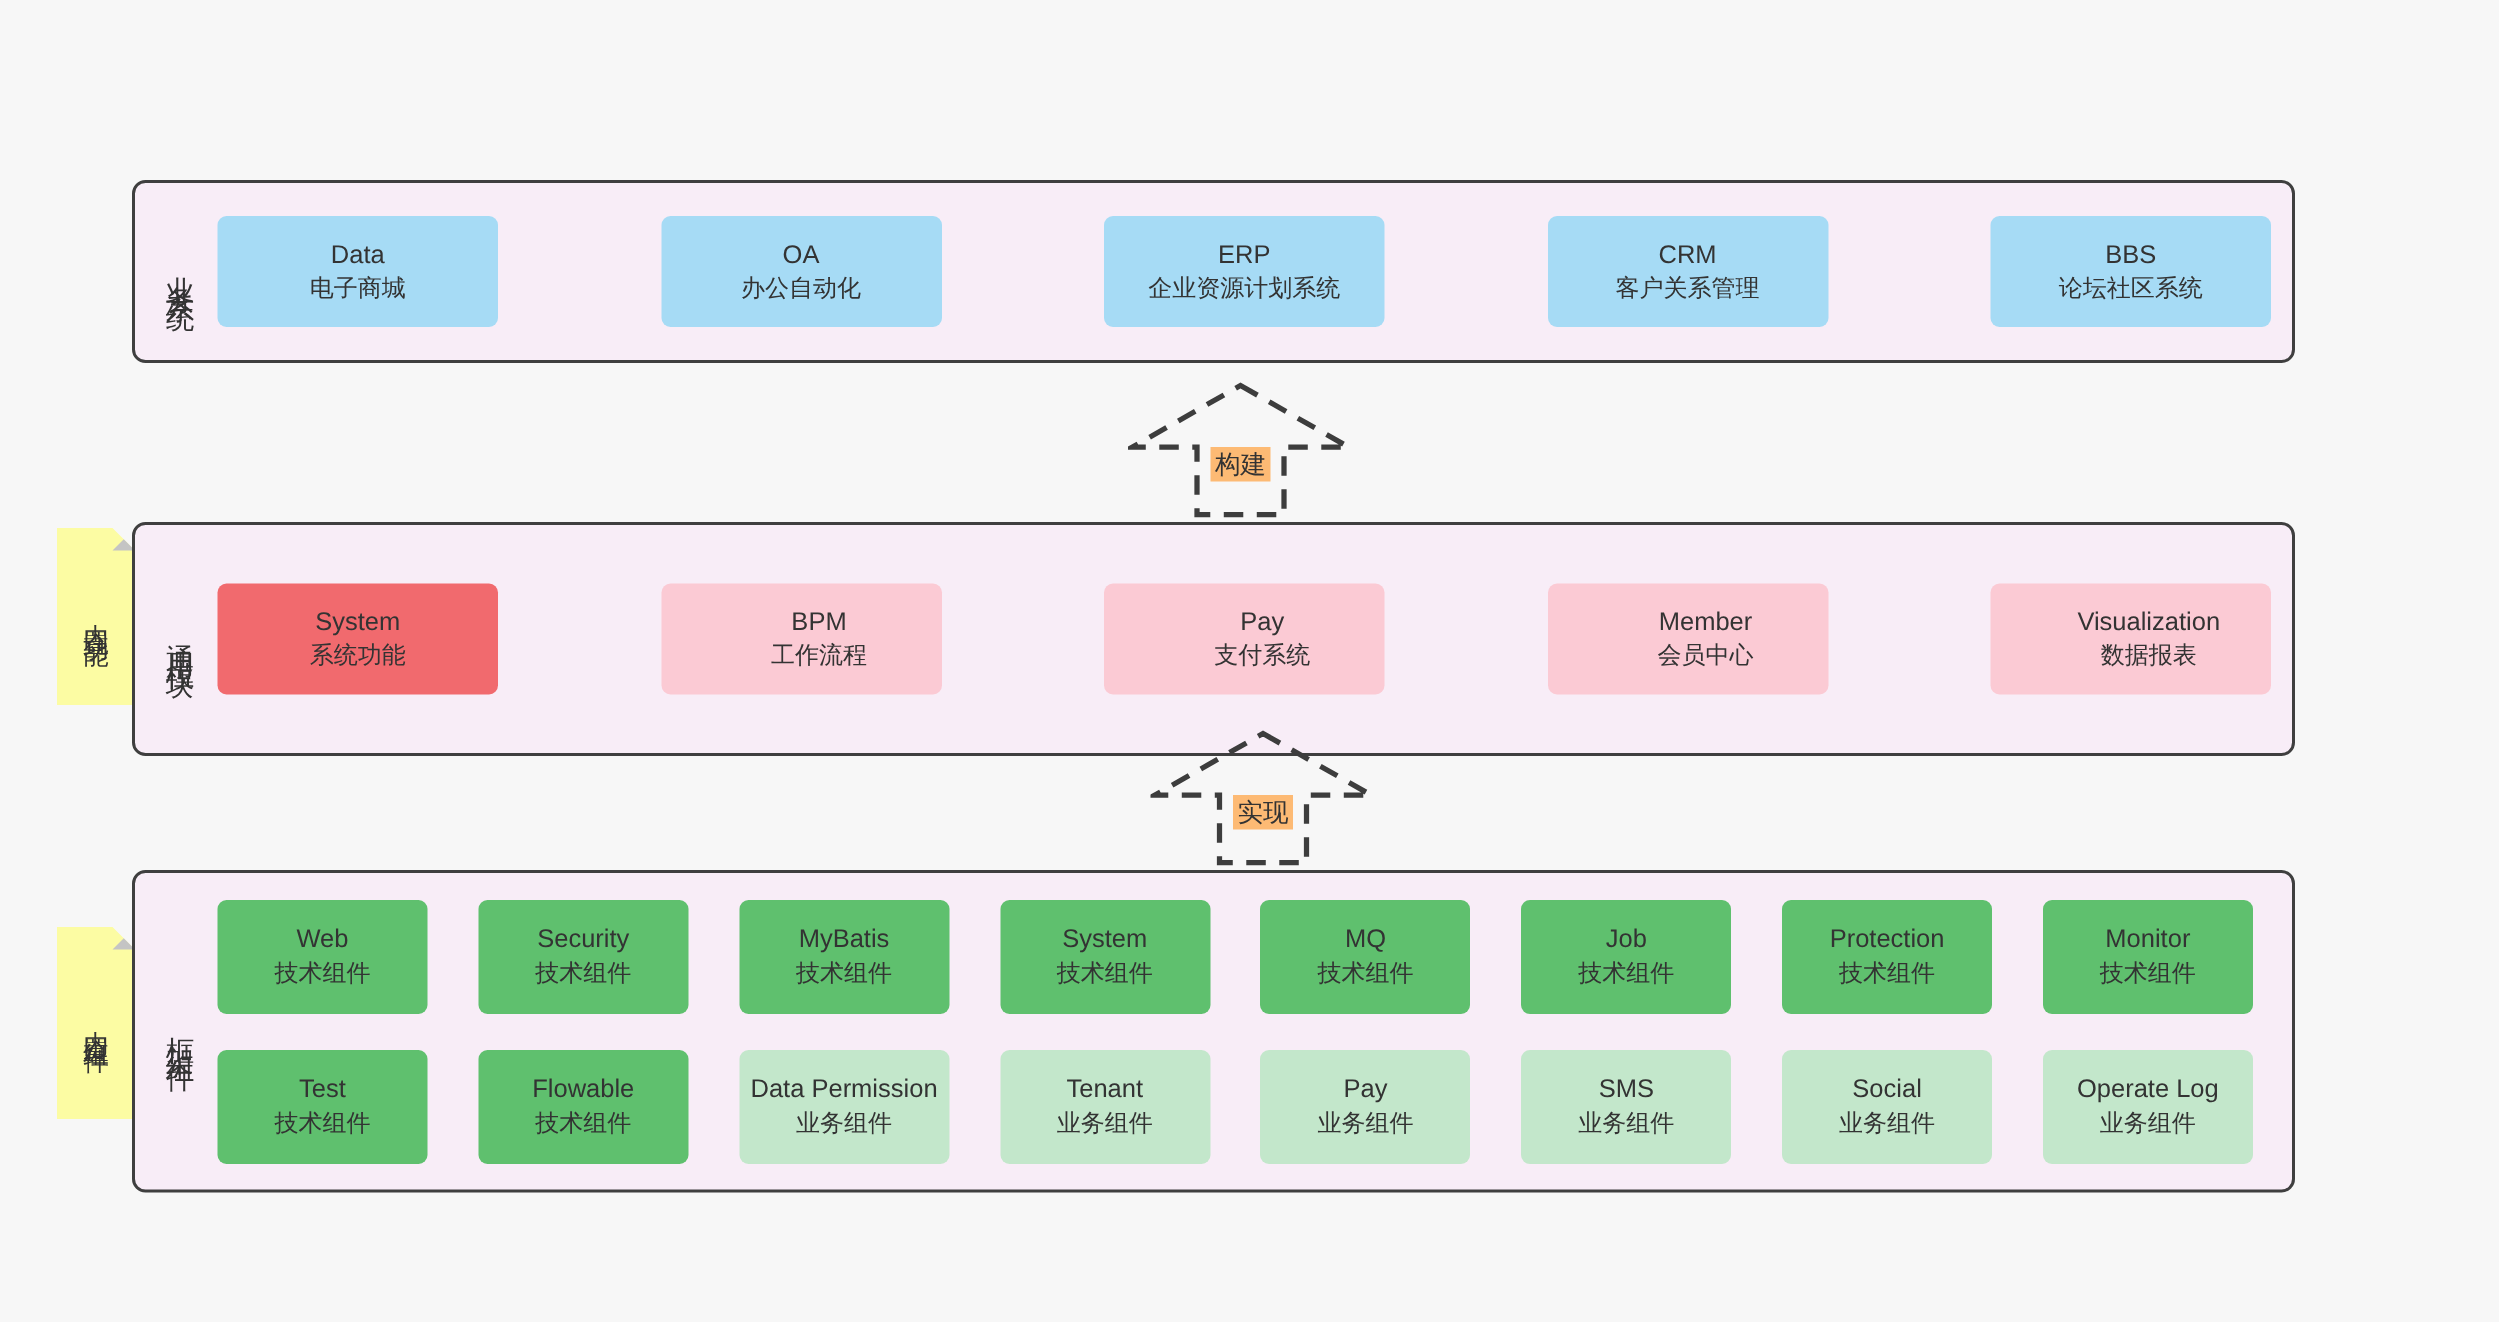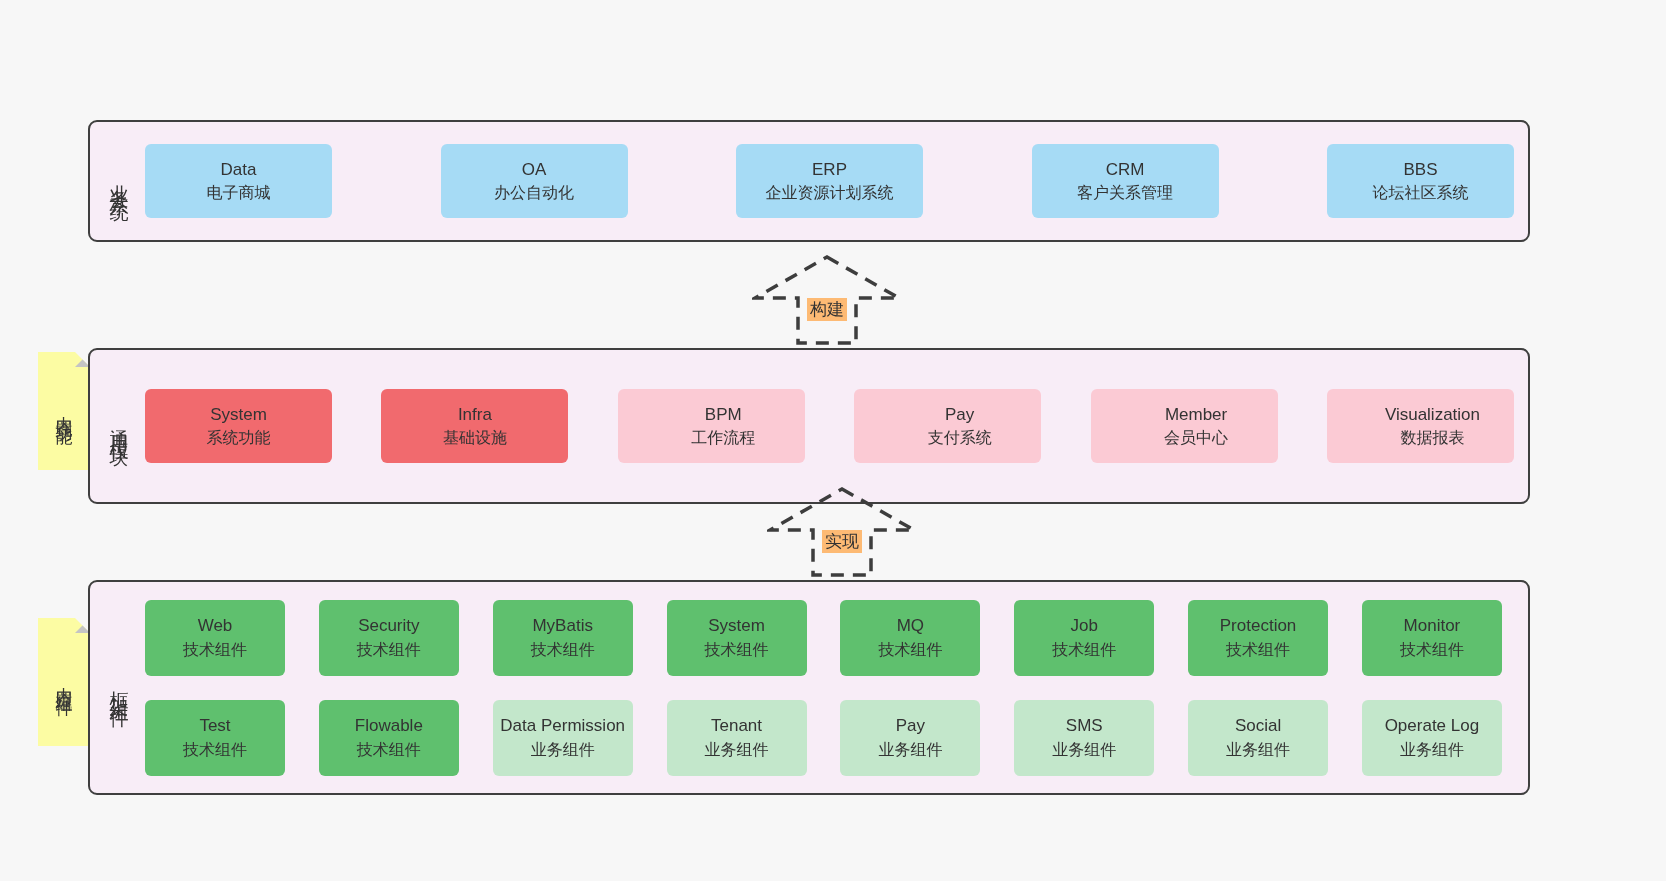--- a/index.html
+++ b/index.html
@@ -125,24 +125,20 @@
     <span class="arrow-label">构建</span>
   </div>
 
   <div class="section" id="sec-modules">
     <div class="sec-label">通用模块</div>
     <div class="box-row">
       <div class="box box-lg v-red">
         <div class="bname">System</div>
         <div class="bdesc">系统功能</div>
       </div>
-      <div class="box box-lg v-red">
-        <div class="bname">Infra</div>
-        <div class="bdesc">基础设施</div>
-      </div>
       <div class="box box-lg v-pink">
         <div class="bname">BPM</div>
         <div class="bdesc">工作流程</div>
       </div>
       <div class="box box-lg v-pink">
         <div class="bname">Pay</div>
         <div class="bdesc">支付系统</div>
       </div>
       <div class="box box-lg v-pink">
         <div class="bname">Member</div>

